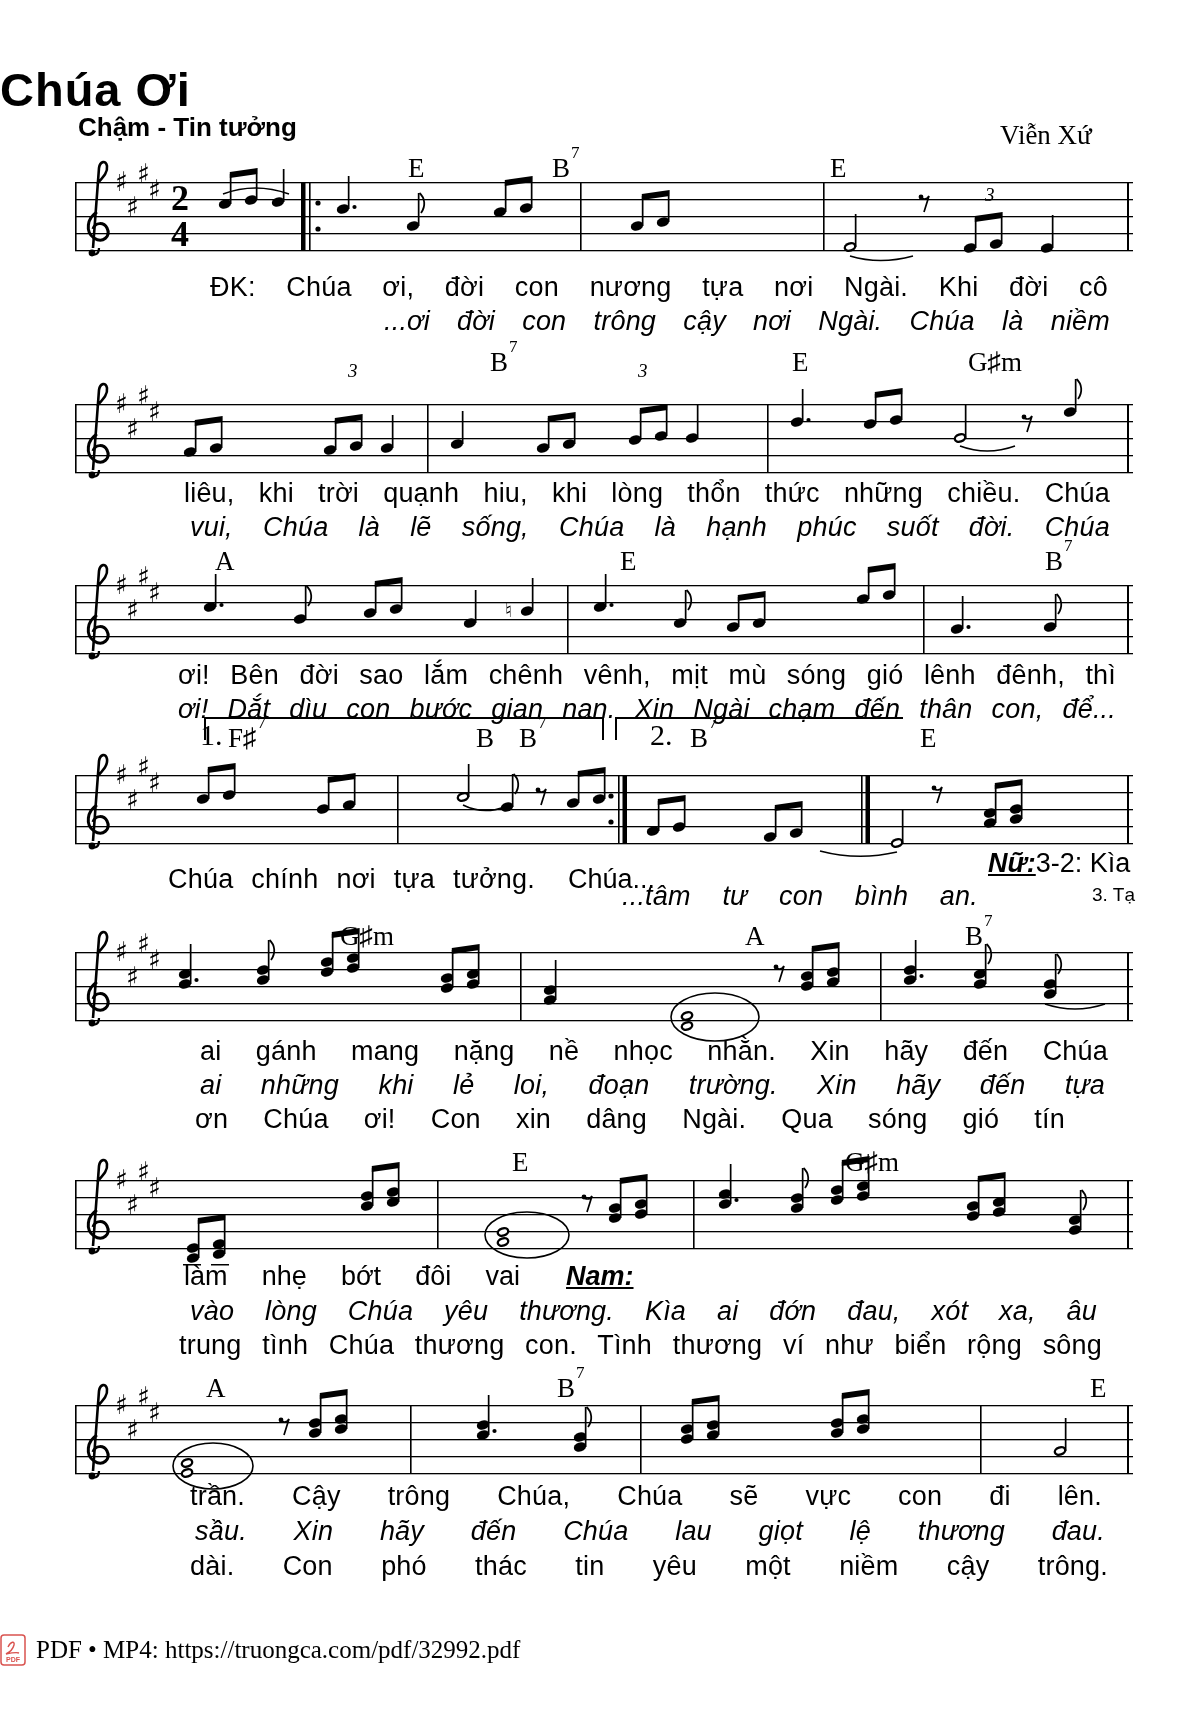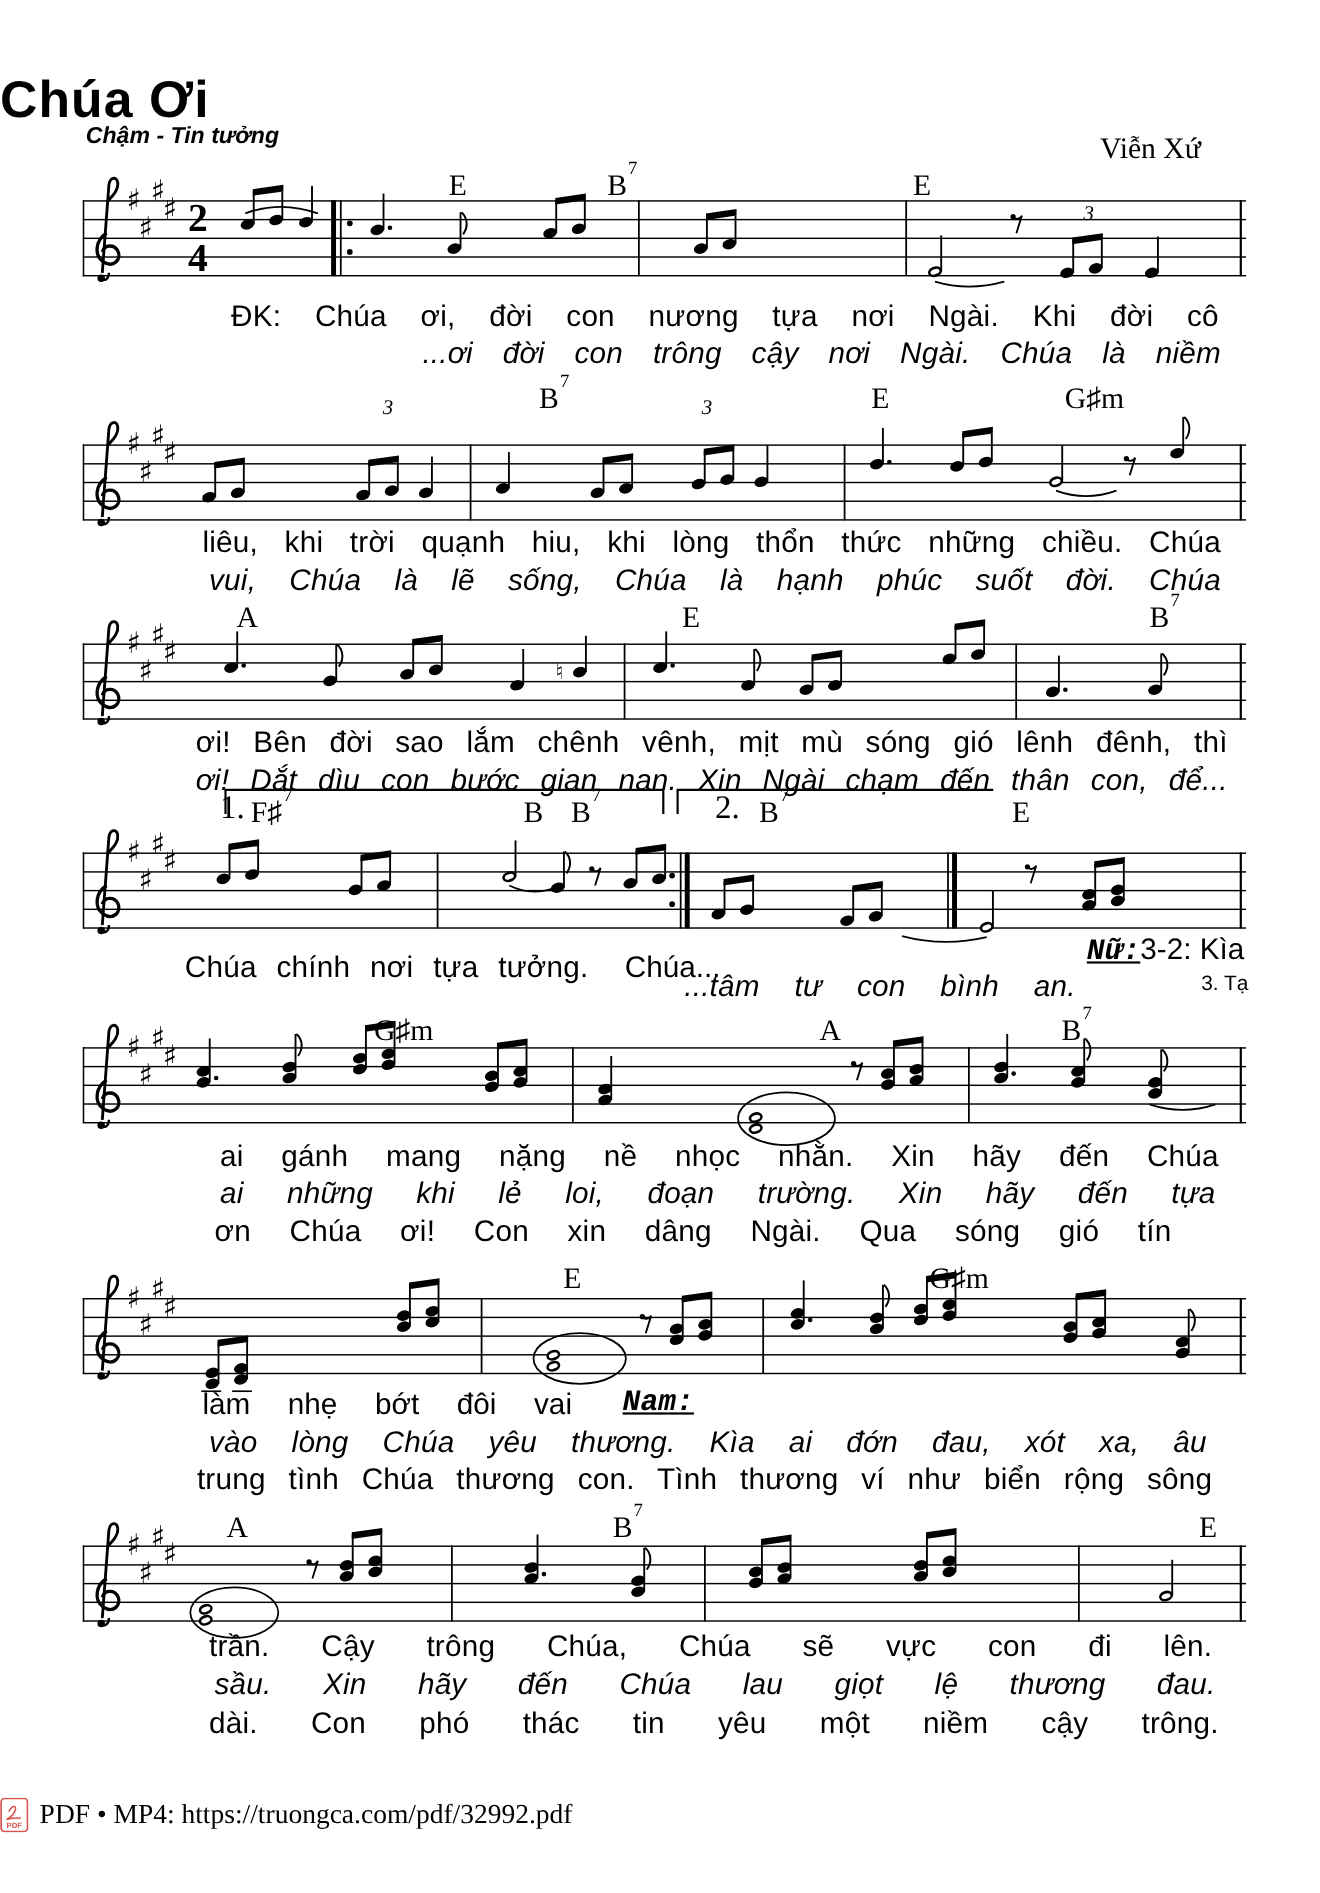--- a/index.html
+++ b/index.html
@@ -1,27 +1,27 @@
 <!DOCTYPE html>
 <html><head>
 <meta charset="utf-8">
 <style>
   html,body{margin:0;padding:0;background:#fff;}
   body{width:1200px;height:1721px;position:relative;font-family:"Liberation Sans",sans-serif;color:#000;overflow:hidden;}
   .abs{position:absolute;}
   .title{top:62px;left:0;width:100%;font-size:47px;font-weight:bold;letter-spacing:1px;font-family:"Liberation Sans",sans-serif;}
-  .tempo{top:112px;left:78px;font-size:21px;font-weight:bold;font-style:italic;}
+  .tempo{top:112px;left:78px;font-size:26px;font-weight:bold;}
   .composer{top:120px;left:982px;font-size:27px;font-family:"Liberation Serif",serif;margin-left:18px;}
   .chord{position:absolute;font-family:"Liberation Serif",serif;font-size:27px;white-space:nowrap;}
   .chord sup{font-size:17px;position:relative;top:-9px;left:1px;}
   .volta-num{position:absolute;font-family:"Liberation Serif",serif;font-size:30px;}
   .tuplet{position:absolute;font-family:"Liberation Serif",serif;font-style:italic;font-size:19px;}
   .lyr{position:absolute;font-size:27px;line-height:1.15;text-align:justify;text-align-last:justify;letter-spacing:.2px;white-space:normal;}
   .it{font-style:italic;}
-  .vmark{font-weight:bold;font-style:italic;text-decoration:underline;white-space:nowrap;font-family:Liberation Mono, monospace;}
+  .vmark{font-weight:bold;font-style:italic;text-decoration:underline;white-space:nowrap;}
   .staff{position:absolute;}
   .tie{fill:none;stroke:#000;stroke-width:1.6;}
   .slur{fill:none;stroke:#000;stroke-width:1.6;}
   .bar{fill:#000;}
   .ks{font-family:"DejaVu Sans",sans-serif;font-size:27px;}
   .ts{font-family:"Liberation Serif",serif;font-size:36px;font-weight:bold;}
   .nat{font-family:"DejaVu Sans",sans-serif;font-size:20px;}
   .s6row{display:flex;align-items:flex-start;}
   .s6pre{width:336px;text-align:justify;text-align-last:justify;}
   .s6post{width:470px;text-align:justify;text-align-last:justify;margin-left:auto;}

